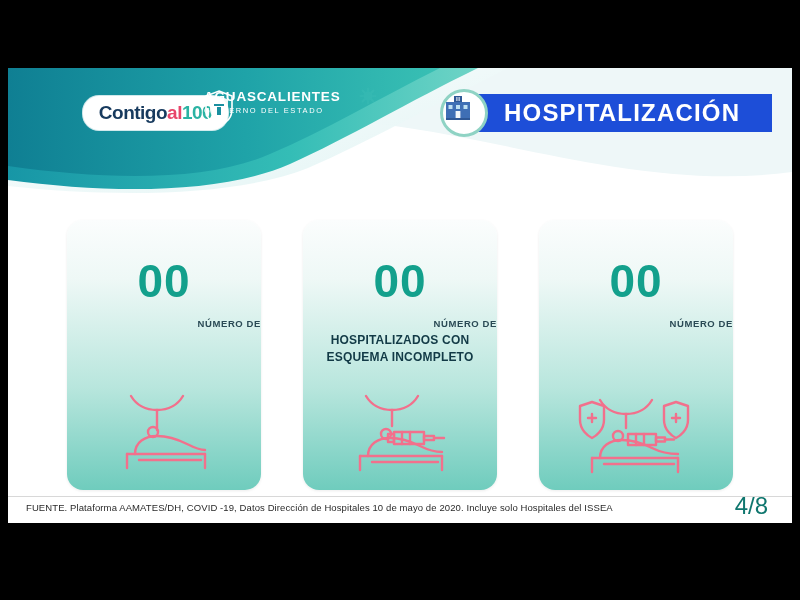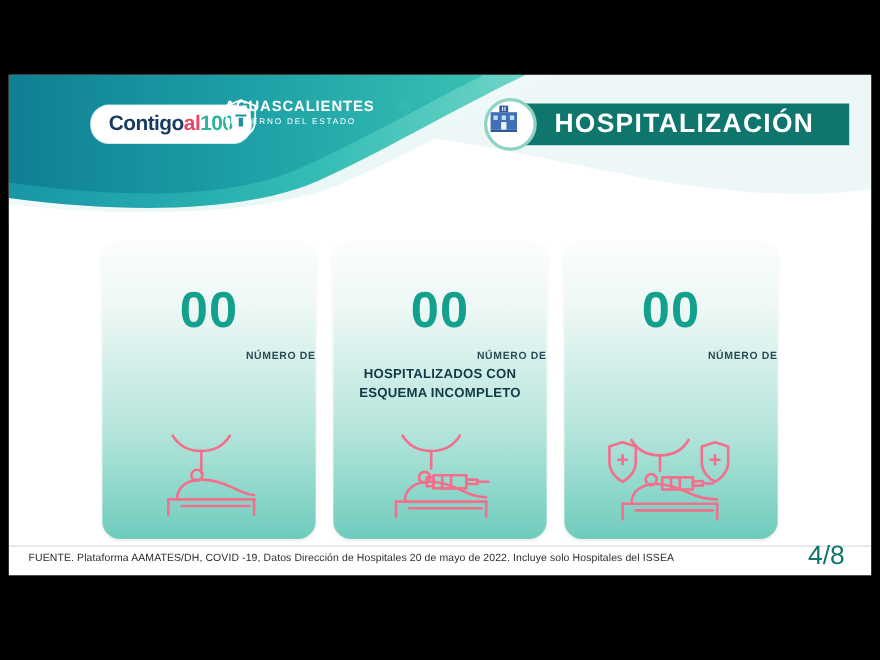--- a/index.html
+++ b/index.html
@@ -94,21 +94,21 @@
     margin-top: 2px;
   }
 
   
   .title-pill {
     position: absolute;
     left: 448px;
     top: 26px;
     width: 316px;
     height: 38px;
-    background: #0f766e;
+    background: #1d4ed8;
     border-radius: 19px 0 0 19px;
     display: flex;
     align-items: center;
     padding-left: 48px;
     box-sizing: border-box;
   }
   .title-pill .t {
     color: #ffffff;
     font-size: 24px;
     font-weight: bold;
@@ -130,21 +130,21 @@
   }
 
   
   .cards {
     position: absolute;
     left: 0;
     top: 152px;
     width: 784px;
     display: flex;
     justify-content: center;
-    gap: 16px;
+    gap: 42px;
   }
   .card {
     width: 194px;
     height: 270px;
     border-radius: 16px;
     background: linear-gradient(180deg, #fbfdfd 0%, #eef8f6 22%, #b8e6dd 62%, #6fccbd 100%);
     position: relative;
     box-shadow: 0 1px 3px rgba(0,0,0,0.08);
     overflow: hidden;
   }
@@ -416,17 +416,17 @@
               <path d="M98 14 L110 10 L122 14 V28 C122 38 114 44 110 46 C106 44 98 38 98 28 Z"></path>
               <path d="M106 26 h8 M110 22 v8"></path>
             </g>
           </svg>
         </div>
       </div>
 
     </div>
 
     <div class="footer-rule"></div>
-    <div class="source">FUENTE. Plataforma AAMATES/DH, COVID -19, Datos Dirección de Hospitales 20 de mayo de 2022.  Incluye solo Hospitales del ISSEA</div>
+    <div class="source">FUENTE. Plataforma AAMATES/DH, COVID -19, Datos Dirección de Hospitales 10 de mayo de 2020.  Incluye solo Hospitales del ISSEA</div>
     <div class="pageno">4/8</div>
 
   </div>
 </div>
 
 </body></html>

